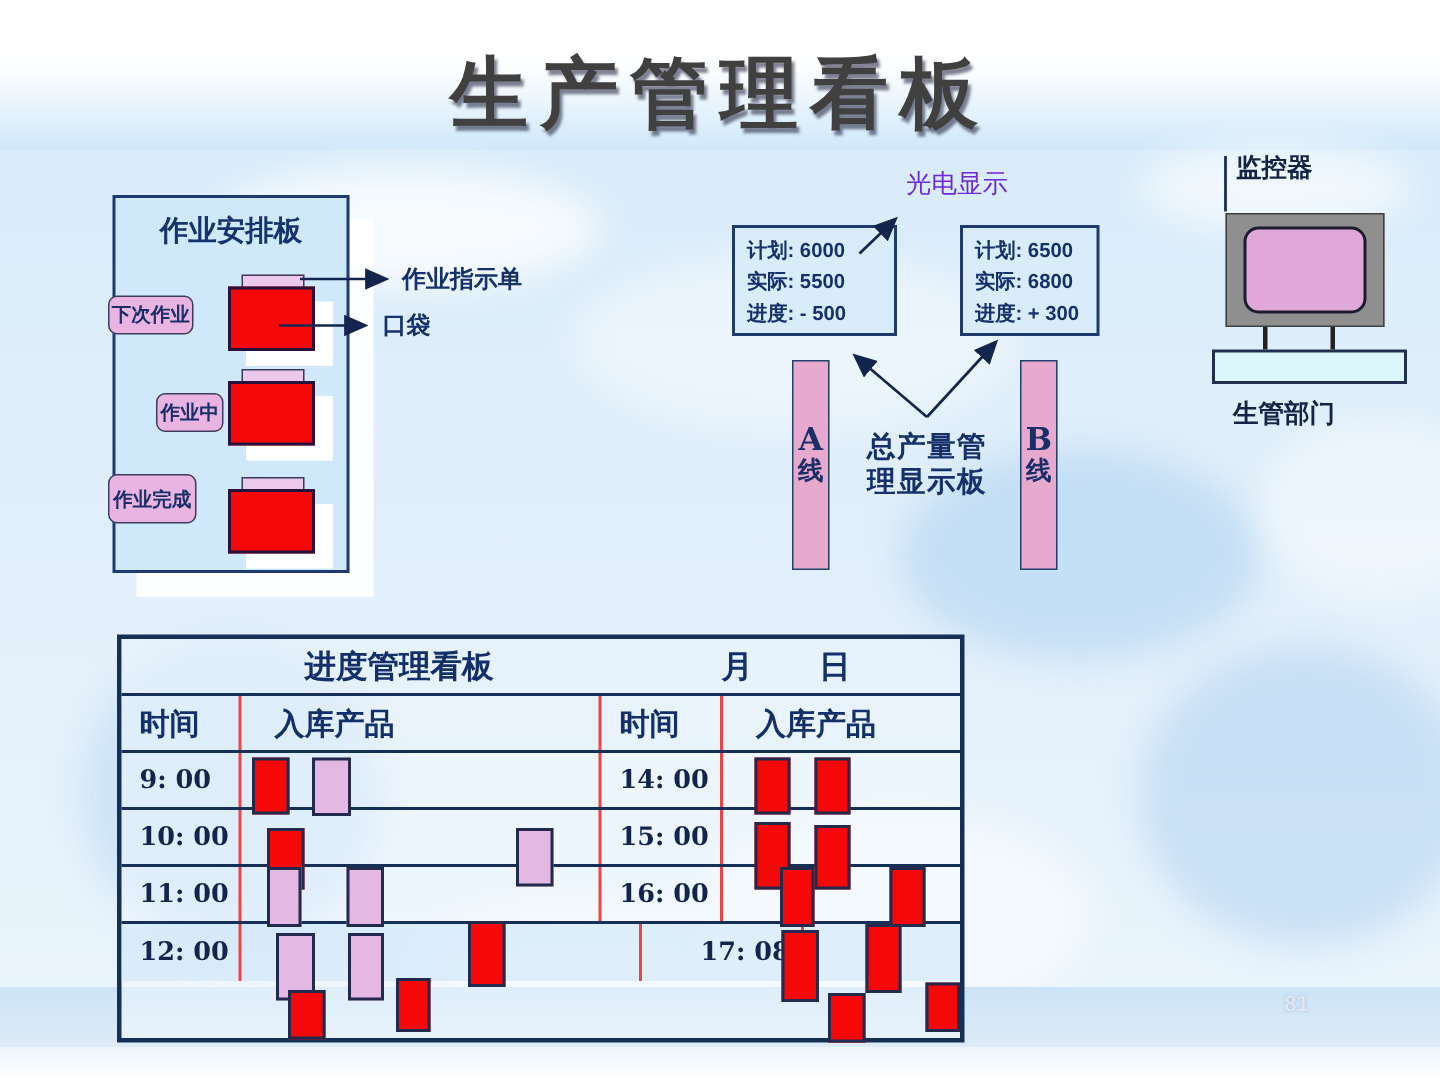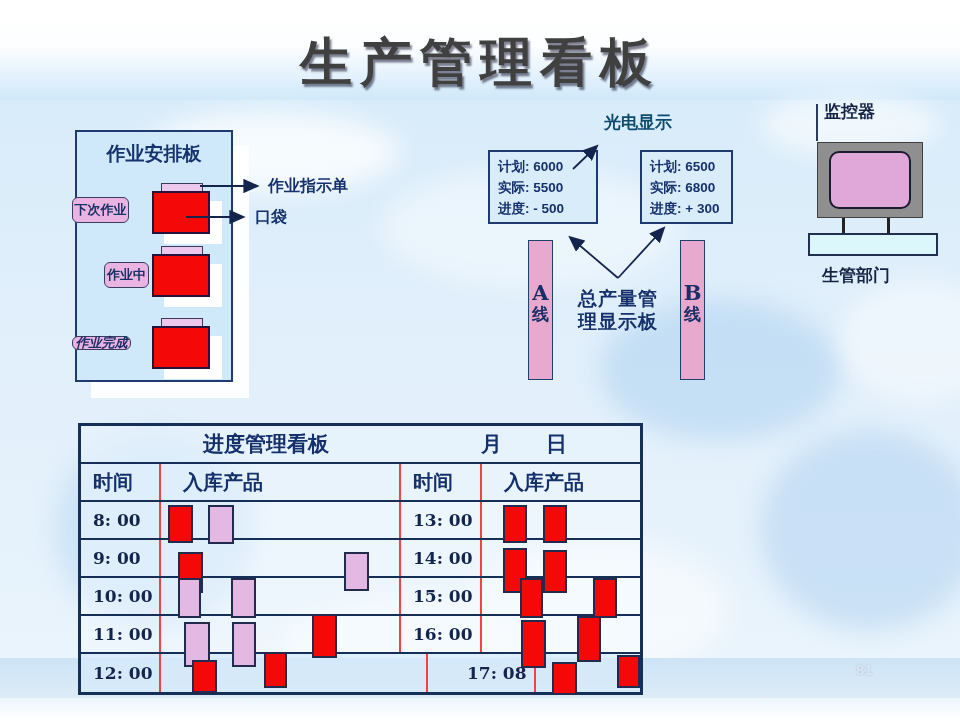--- a/index.html
+++ b/index.html
@@ -38,27 +38,27 @@
   .panel-title{margin-top:9px;text-align:center;font-weight:bold;font-size:19px;color:#16336e;}
   .cgroup{position:absolute;width:74px;height:64px;}
   .cgroup .cshadow{position:absolute;left:12px;top:18px;width:58px;height:43px;background:#ffffff;}
   .cgroup .ctab{position:absolute;left:9px;top:0;width:42px;height:12px;background:#ecc9ec;border:1px solid #3a3a5a;box-sizing:border-box;}
   .cgroup .cred{position:absolute;left:0;top:8px;width:58px;height:43px;border:2px solid #27123d;box-sizing:border-box;}
   .cg1{left:152px;top:183px;} .cg2{left:152px;top:246px;} .cg3{left:152px;top:318px;}
   .pill{position:absolute;background:#eab4e2;border:1.6px solid #3c3c60;border-radius:6px;
     color:#1a2f66;font-weight:bold;font-size:13px;display:flex;align-items:center;justify-content:center;box-sizing:border-box;}
   .pill1{left:72px;top:197px;width:57px;height:26px;}
   .pill2{left:79px;top:262px;width:45px;height:26px;margin-left:25px;}
-  .pill3{left:72px;top:336px;width:59px;height:14px;font-style:italic;}
+  .pill3{left:72px;top:316px;width:59px;height:33px;}
   .ann{position:absolute;font-weight:bold;font-size:16px;color:#15306b;}
   .ann-card{left:268px;top:176px;}
   .ann-pocket{left:255px;top:207px;}
 
   
-  .lbl-photo{position:absolute;left:604px;top:111px;font-family:"DejaVu Serif",serif;font-weight:bold;font-size:17px;color:#0c4a6e;}
+  .lbl-photo{position:absolute;left:604px;top:111px;font-family:"DejaVu Serif",serif;font-weight:normal;font-size:17px;color:#6d28d9;}
   .dbox{position:absolute;top:150px;height:74px;background:#d9ecfa;border:2px solid #1e3a6e;box-sizing:border-box;
     color:#16306b;font-weight:bold;font-size:13.5px;line-height:1.55;padding:5px 0 0 8px;}
   .dbox1{left:488px;width:110px;}
   .dbox2{left:640px;width:93px;}
 
   
   .vbar{position:absolute;top:240px;width:25px;height:140px;background:#e7a9cd;border:1.6px solid #20406e;box-sizing:border-box;
     display:flex;flex-direction:column;align-items:center;padding-top:40px;color:#1a2f66;font-weight:bold;font-family:"DejaVu Serif",serif;}
   .barA{left:528px;} .barB{left:680px;}
   .vbar .big{font-size:21px;line-height:1.1;}
@@ -186,26 +186,20 @@
     <div class="t-header1">
       <span class="tt">进度管理看板</span>
       <span class="mm">月</span>
       <span class="dd">日</span>
     </div>
     <div class="t-row hdr">
       <div class="cell c-time">时间</div>
       <div class="cell c-prod">入库产品</div>
       <div class="cell c-time2">时间</div>
       <div class="cell c-prod2">入库产品</div>
-    </div>
-    <div class="t-row">
-      <div class="cell c-time">8: 00</div>
-      <div class="cell c-prod"></div>
-      <div class="cell c-time2">13: 00</div>
-      <div class="cell c-prod2"></div>
     </div>
     <div class="t-row">
       <div class="cell c-time">9: 00</div>
       <div class="cell c-prod"></div>
       <div class="cell c-time2">14: 00</div>
       <div class="cell c-prod2"></div>
     </div>
     <div class="t-row">
       <div class="cell c-time">10: 00</div>
       <div class="cell c-prod"></div>

